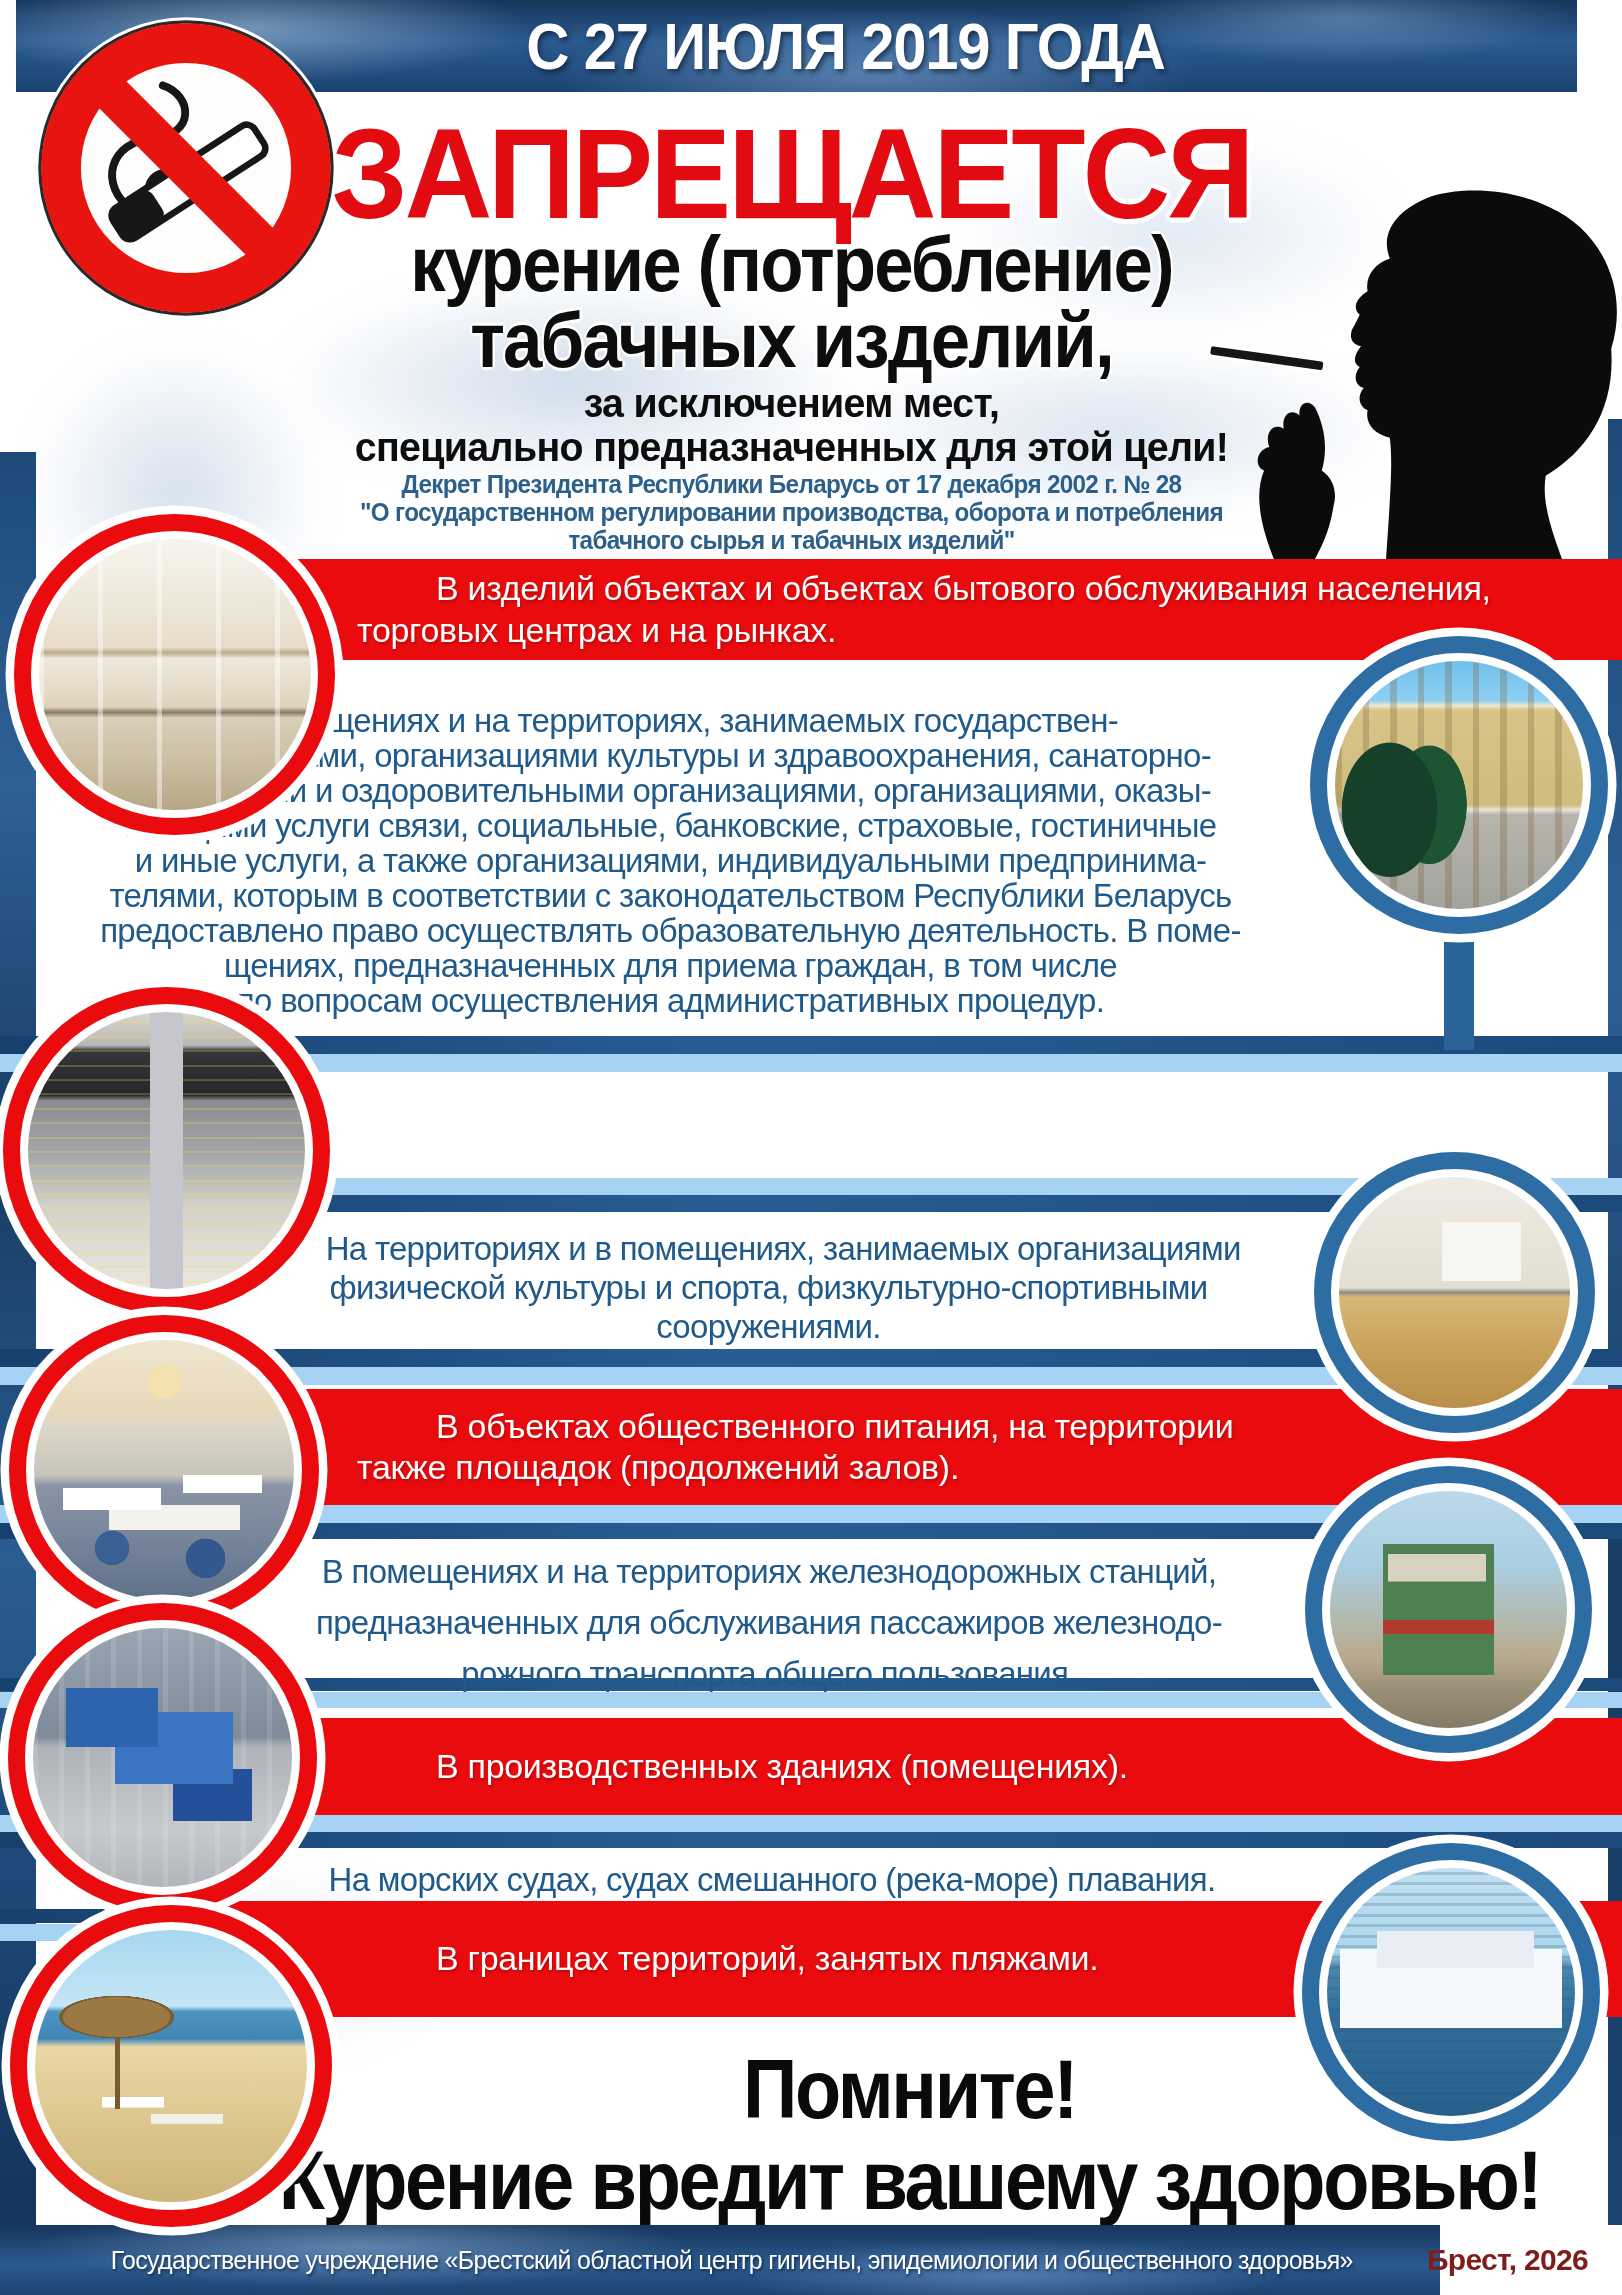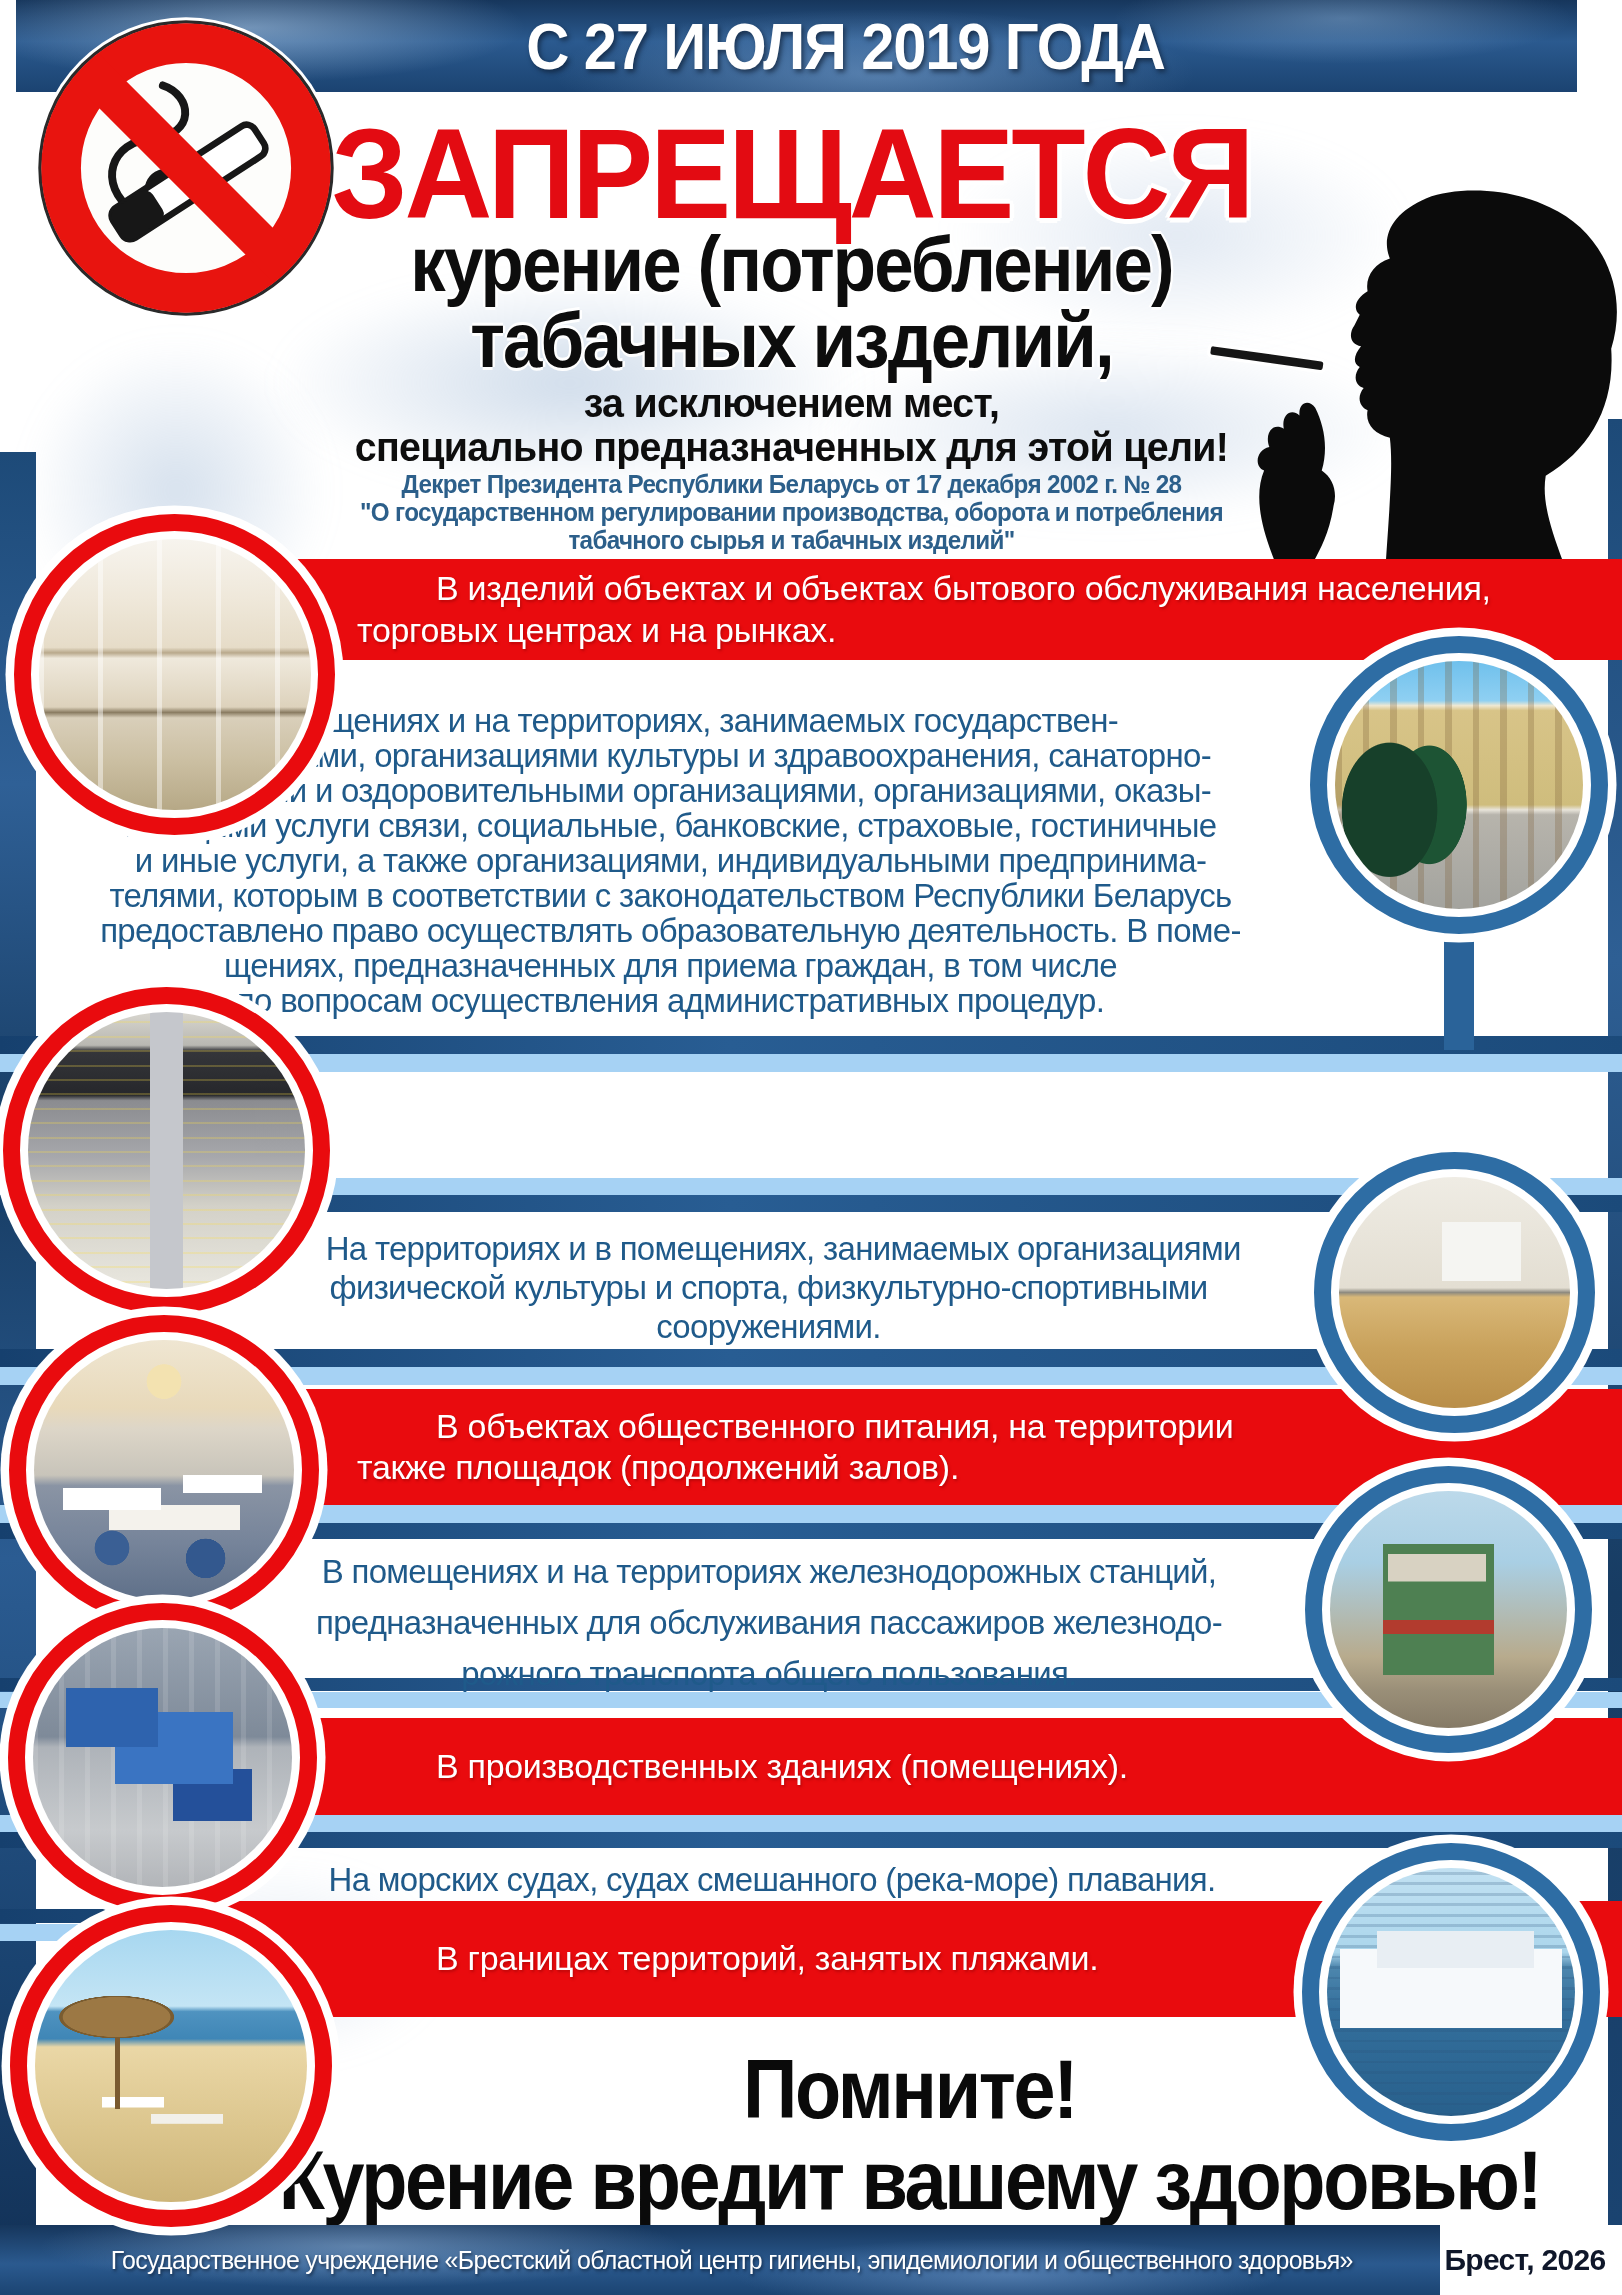--- a/index.html
+++ b/index.html
@@ -105,22 +105,22 @@
   
   .reminder{position:absolute;left:196px;width:1427px;text-align:center;z-index:3;
     font-size:84px;font-weight:bold;letter-spacing:-2.6px;line-height:1;color:#0a0a0a;transform:scaleX(.9);
     text-shadow:-2.6px 0 0 #fff,2.6px 0 0 #fff;}
   .footerband{position:absolute;left:0;top:2225px;width:1417px;height:71px;z-index:3;display:flex;align-items:center;justify-content:center;
     background:
       radial-gradient(ellipse 458px 59px at 25% 30%, rgba(170,200,235,.45), transparent 70%),
       radial-gradient(ellipse 393px 52px at 70% 70%, rgba(120,160,210,.5), transparent 70%),
       linear-gradient(180deg,#16365c 0%,#2b5a8f 55%,#1b4371 100%); padding-left: 23px;}
   .footerorg{color:#fff;font-size:26px;letter-spacing:-0.7px;transform:scaleX(.96);text-shadow:1.3px 2px 3.3px rgba(5,20,40,.7);}
-  .footercity{position:absolute;left:1427px;top:2243px;width:196px;text-align:center;z-index:3;
-    font-size:30px;font-weight:bold;letter-spacing:-0.7px;color:#0f172a;}
+  .footercity{position:absolute;left:1427px;top:2243px;width:196px;text-align:left;z-index:3;
+    font-size:30px;font-weight:bold;letter-spacing:-0.7px;color:#7f1d1d;}
 </style>
 </head>
 <body>
 
 <div id="poster">
 
   <div class="wisp" style="left:275px;top:275px;width:589px;height:216px;background:radial-gradient(closest-side,rgba(150,178,210,.45),transparent);"></div>
   <div class="wisp" style="left:818px;top:340px;width:589px;height:183px;background:radial-gradient(closest-side,rgba(160,185,215,.38),transparent);"></div>
   <div class="wisp" style="left:26px;top:340px;width:301px;height:301px;background:radial-gradient(closest-side,rgba(150,178,210,.4),transparent);"></div>
   <div class="wisp" style="left:949px;top:131px;width:458px;height:209px;background:radial-gradient(closest-side,rgba(170,192,220,.35),transparent);"></div>

